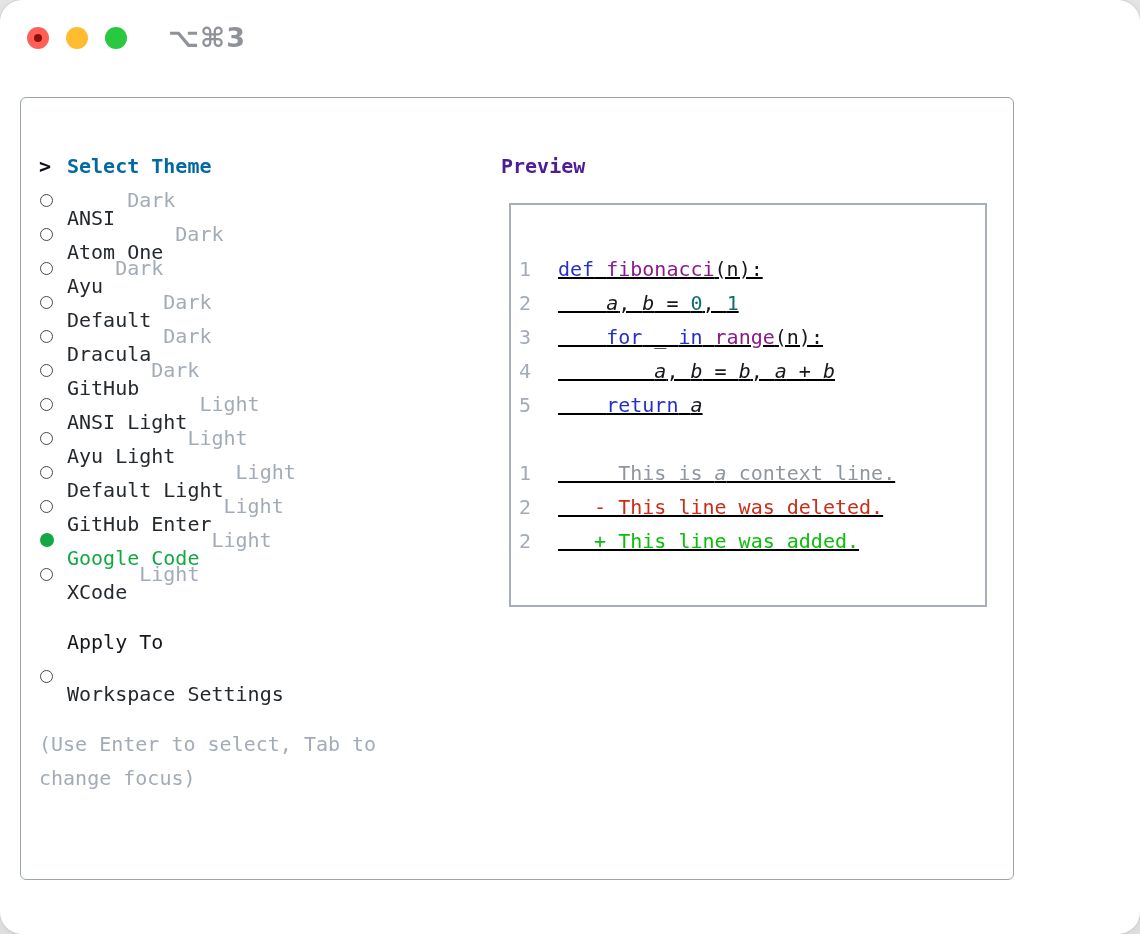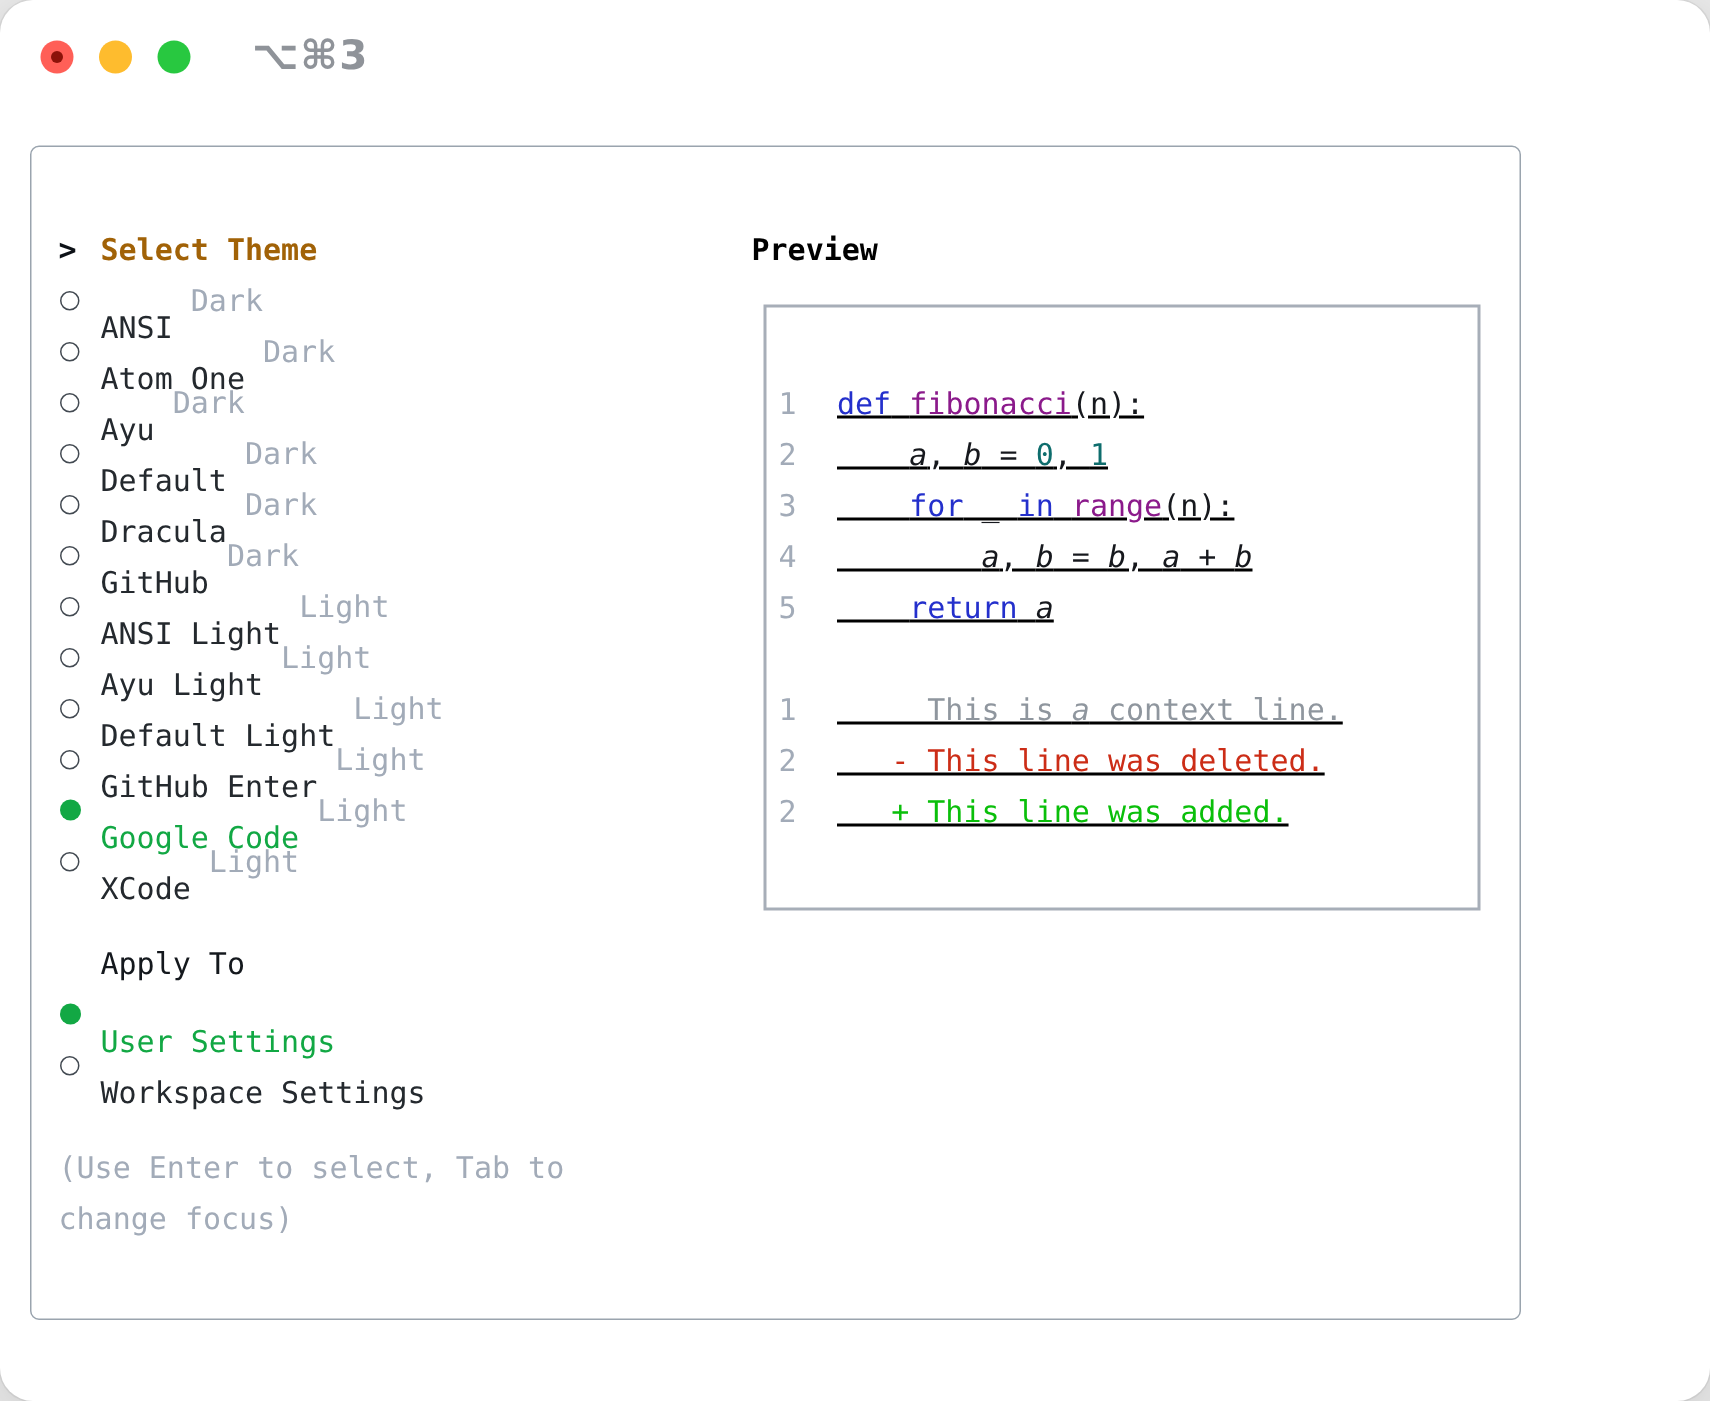--- a/index.html
+++ b/index.html
@@ -27,31 +27,31 @@
   
   .panel{ position:absolute; left:20px; top:97px; width:994px; height:783px;
           border:1.5px solid var(--panel-border,#9aa4ae); border-radius:6px; background:#fff; }
 
   .leftcol{ position:absolute; left:18px; top:51px; width:440px; font-size:20px; }
   .row{ display:flex; align-items:center; height:34px; white-space:pre; }
   .bcol{ display:inline-flex; width:28px; align-items:center; flex:0 0 28px; }
   .bullet{ width:13px; height:13px; border-radius:50%; border:1.5px solid #434a52; margin-left:1px; }
   .bullet.on{ width:14px; height:14px; border:none; background:var(--accent-green,#12a844); }
   .prefix{ width:28px; flex:0 0 28px; font-weight:700; color:#0d1117; }
-  .heading{ font-weight:700; color:#a16207; font-size:20px; }
+  .heading{ font-weight:700; color:#0369a1; font-size:20px; }
   .tname{ color:var(--item-text,#24292e);margin-top:36px; }
   .tname.sel{ color:var(--accent-green,#12a844); }
   .tvariant{ color:var(--muted-gray,#a2abb8); margin-left:12px; }
   .subhead{ color:#14181d; }
   .spacer{ height:34px; }
   .hint{ width:400px; line-height:34px; color:var(--muted-gray,#a2abb8); font-size:20px; }
 
   
   .preview-title{ position:absolute; left:480px; top:51px; height:34px; line-height:34px;
-                  font-weight:700; font-size:20px; color:#000000; }
+                  font-weight:700; font-size:20px; color:#4c1d95; }
   .preview-box{ position:absolute; left:488px; top:105px; width:478px; height:404px;
                 border:2px solid var(--preview-border,#a7aeb8); background:#fff; }
   .codewrap{ padding:47px 0 0 8px; }
   .code-line{ height:34px; line-height:34px; font-size:20px; white-space:pre;text-decoration:underline; }
   .lnum{ display:inline-block; width:39px; color:var(--muted-gray,#a2abb8); }
   .c-kw{ color:var(--code-keyword-blue,#2430cc); }
   .c-fn{ color:var(--code-function-purple,#8b1a8b); }
   .c-num{ color:var(--code-number-teal,#0e6d6d); }
   .c-var{ color:var(--code-default,#16181d); font-style:italic; }
   .c-pl{ color:var(--code-default,#16181d); }
@@ -98,21 +98,20 @@
         </div>
 
       <div class="spacer"></div>
 
       <div class="row">
         <span class="bcol"></span>
         <span class="subhead">Apply To</span>
       </div>
 
       <div id="apply-list">
-          <div class="row"><span class="bcol"><span class="bullet on"></span></span><span class="tname sel">User Settings</span></div>
           <div class="row"><span class="bcol"><span class="bullet"></span></span><span class="tname">Workspace Settings</span></div>
         </div>
 
       <div class="spacer"></div>
 
       <div class="hint">(Use Enter to select, Tab to change focus)</div>
     </div>
 
     <div class="preview-title">Preview</div>
 

